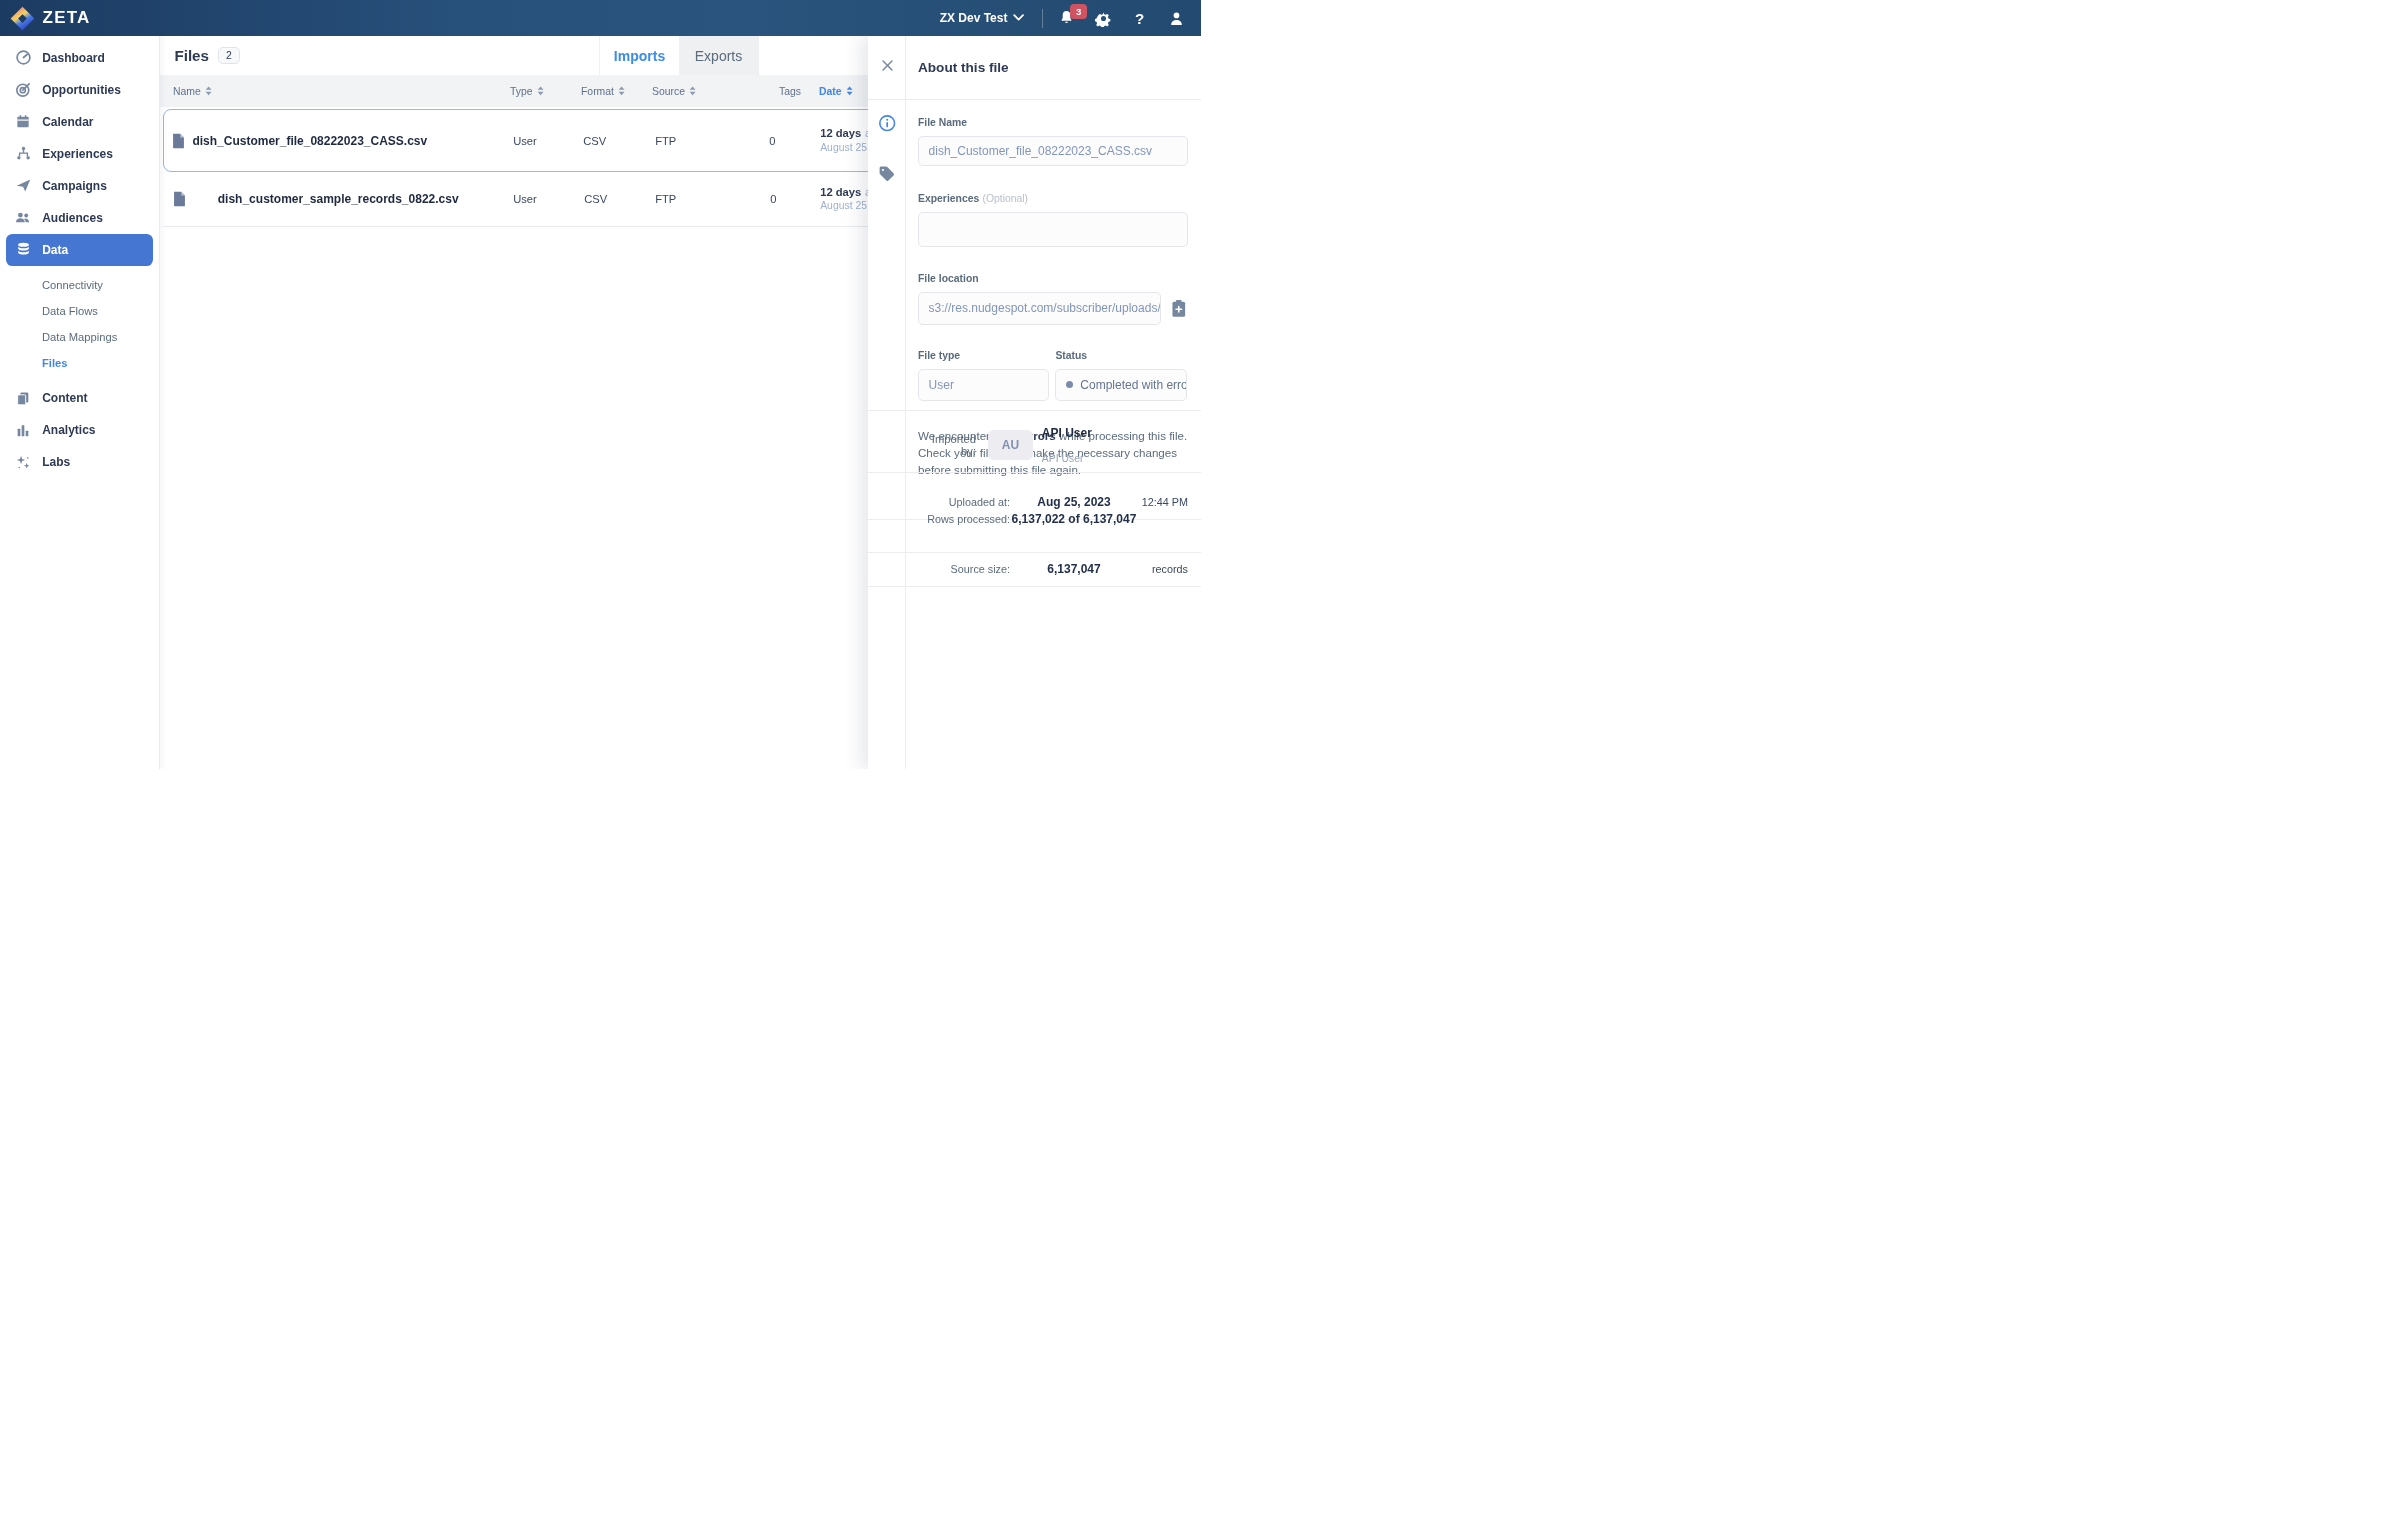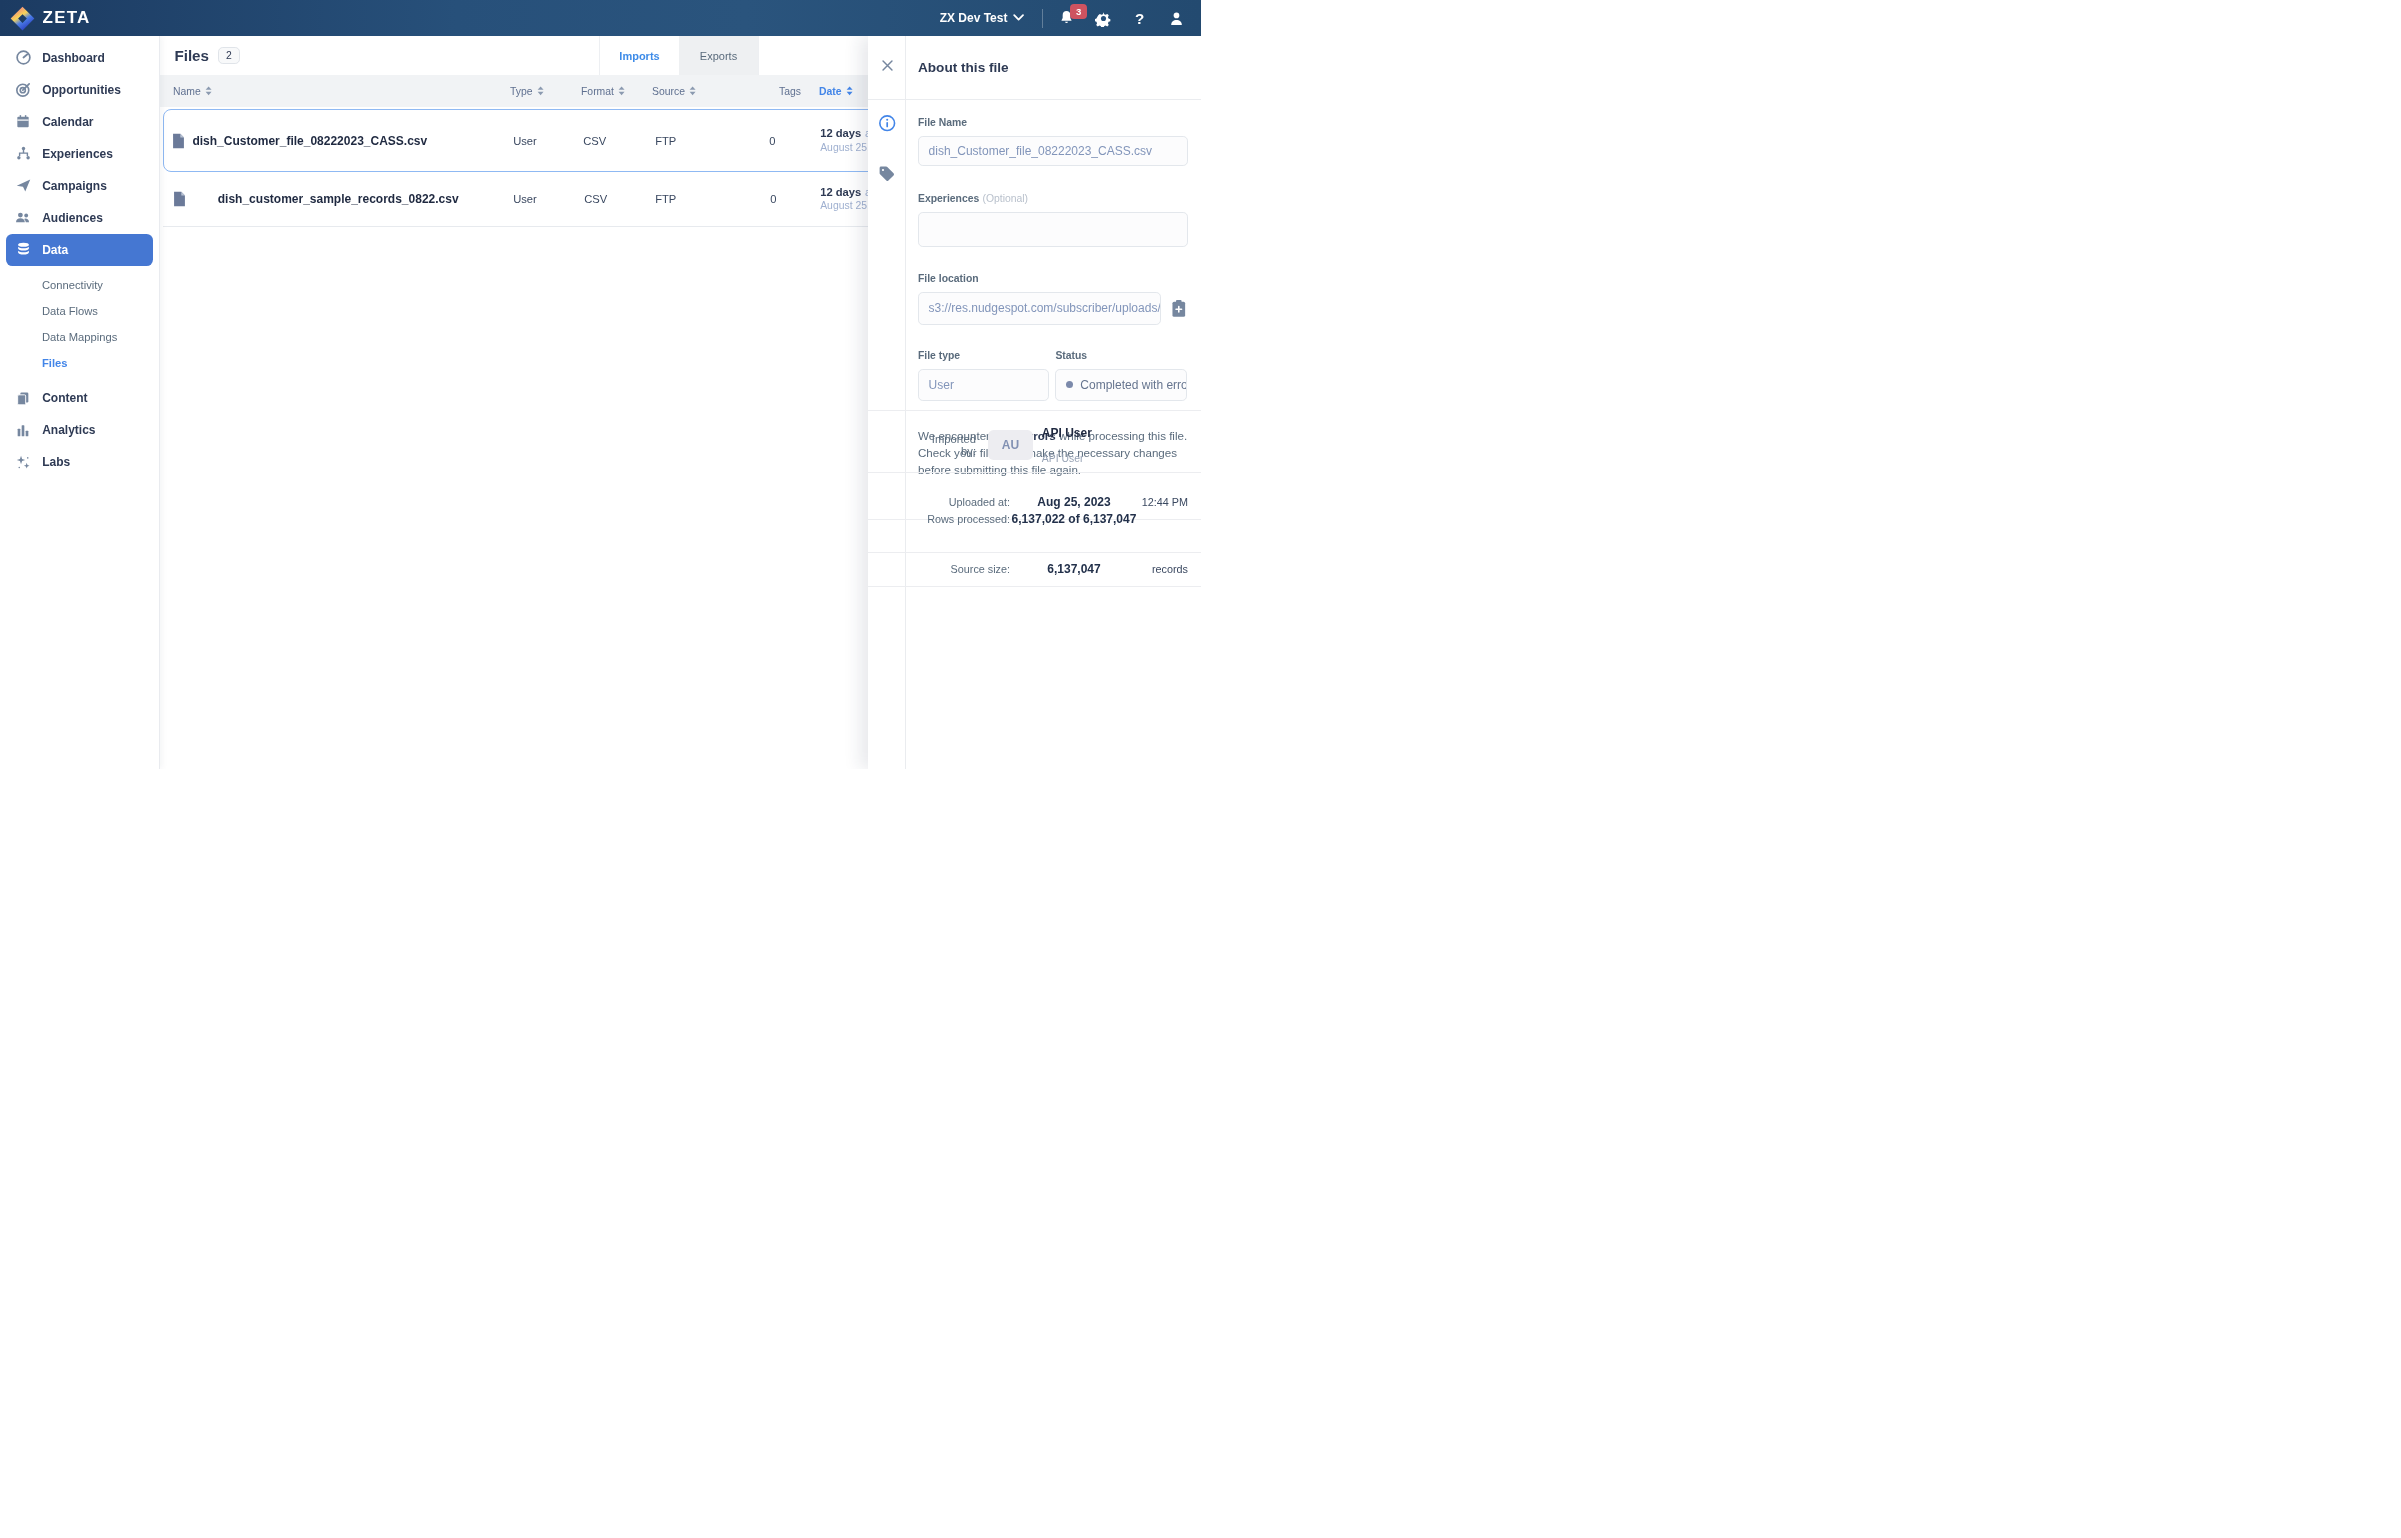--- a/index.html
+++ b/index.html
@@ -36,21 +36,21 @@
   .sub-item.active{color:#4285e8;font-weight:bold;}
 
   
   .main{position:absolute;left:160px;top:36px;width:1040px;height:733px;background:#fff;z-index:1;}
   .page-head{position:absolute;left:0;top:0;width:1040px;height:39px;background:#fff;}
   .title-wrap{position:absolute;left:14.4px;top:0;height:39px;display:flex;align-items:center;}
   .page-title{font-size:15.2px;font-weight:bold;color:#2e3a54;}
   .count-badge{margin-left:8.8px;border:0.8px solid #e0e4e9;background:#f8f9fa;border-radius:4.8px;
     padding:2.4px 7.2px;font-size:10.4px;color:#2e3a54;}
   .tabs{position:absolute;left:439px;top:0;height:39px;display:flex;border-left:0.8px solid #edeff2;border-right:0.8px solid #edeff2;}
-  .tab{width:79px;height:39px;display:flex;align-items:center;justify-content:center;font-size:11px;cursor:pointer;}
+  .tab{width:79px;height:39px;display:flex;align-items:center;justify-content:center;font-size:14px;cursor:pointer;}
   .tab.active{background:#ffffff;color:#3d8be8;font-weight:bold;}
   .tab.inactive{background:#eef0f2;color:#5a6b7c;}
 
   .table-head{position:absolute;left:0;top:39px;width:1040px;height:32px;background:#f1f3f5;}
   .th{position:absolute;top:0;height:32px;display:flex;align-items:center;gap:4px;font-size:10.4px;color:#5f7090;cursor:pointer;}
   .th .sort{display:flex;flex-direction:column;gap:0.8px;}
   .th.sorted{color:#4285e8;font-weight:bold;}
 
   .row{position:absolute;left:3.2px;width:745px;background:#fff;}
   .row1{top:73px;height:63px;border:1.6px solid #8fb9f3;border-radius:8px;cursor:pointer;}

